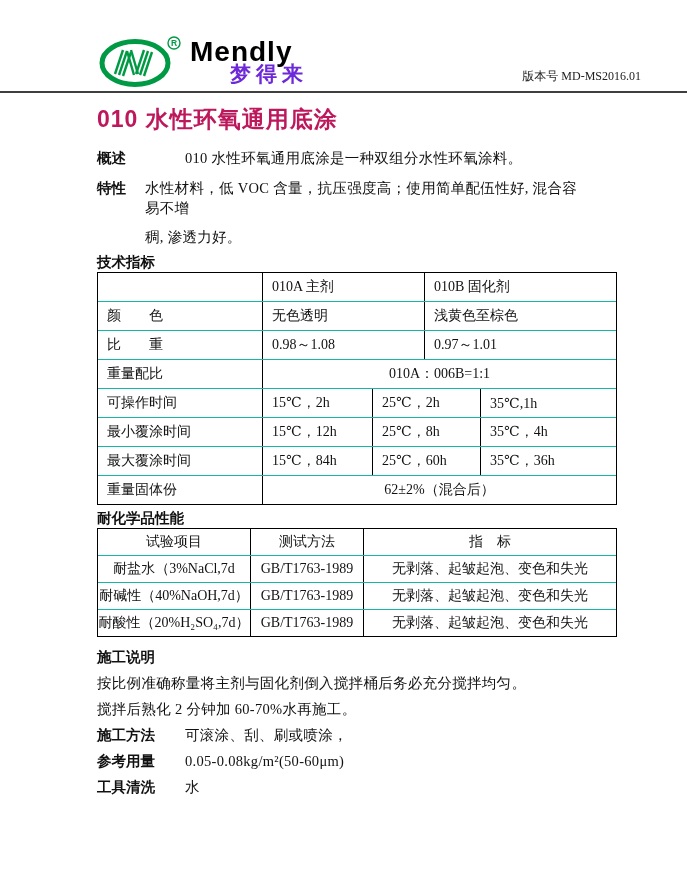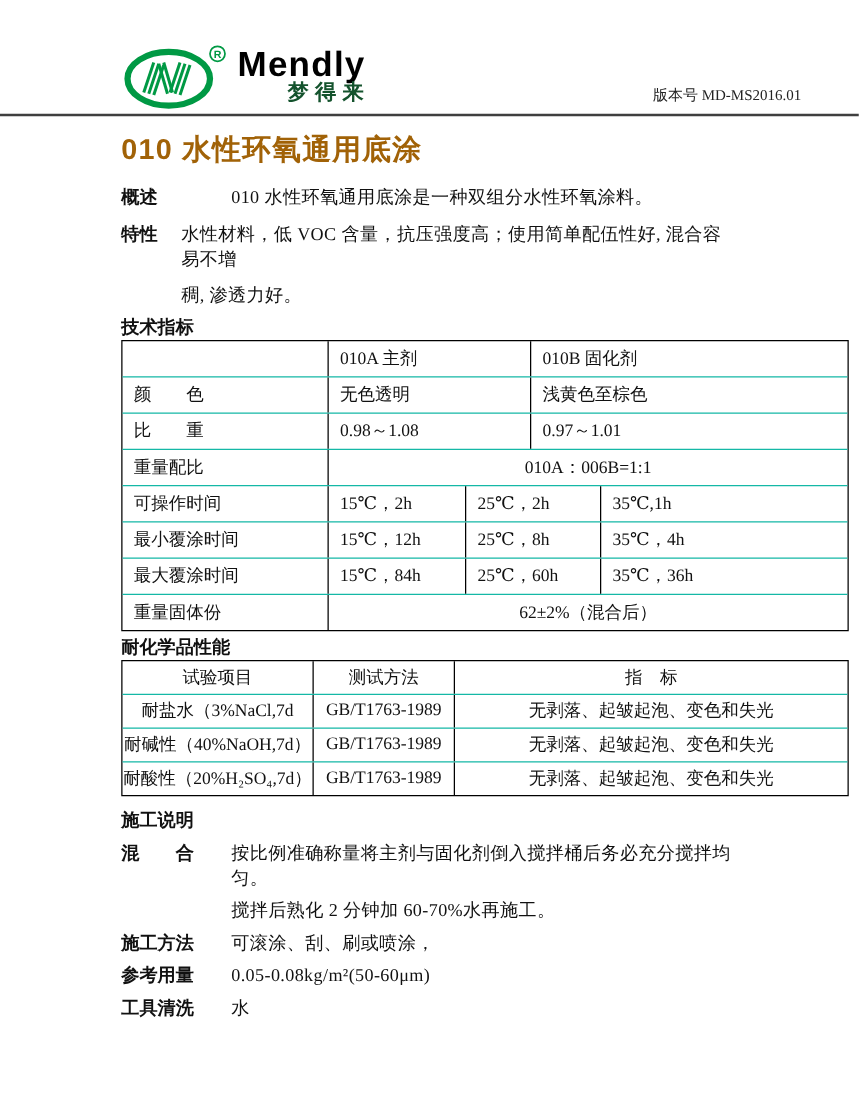--- a/index.html
+++ b/index.html
@@ -7,40 +7,40 @@
     width:687px;height:888px;background:#ffffff;position:relative;
     font-family:"Liberation Serif","DejaVu Serif",serif;
     color:#111;overflow:hidden;
   }
   
   .hdr{position:absolute;top:0;left:0;width:687px;height:93px;}
   .logo-mark{position:absolute;left:96px;top:34px;}
   .brand-en{position:absolute;left:190px;top:38px;font-family:"Liberation Sans","DejaVu Sans",sans-serif;
     font-weight:bold;font-size:28px;line-height:28px;color:#000000;letter-spacing:1px;}
   .brand-cn{position:absolute;left:230px;top:64px;font-family:"Liberation Sans","DejaVu Sans",sans-serif;
-    font-weight:bold;font-size:17px;line-height:19px;color:#14532d;letter-spacing:5px;}
+    font-weight:bold;font-size:21px;line-height:19px;color:#6d28d9;letter-spacing:5px;}
   .version{position:absolute;top:68px;right:46px;font-size:12px;color:#222;}
   .hrule{position:absolute;top:91px;left:0;width:687px;height:2px;background:#3f3f3f;}
 
   
   .content{position:absolute;left:97px;top:0;width:494px;}
   .title{margin-top:104px;font-family:"Liberation Sans","DejaVu Sans",sans-serif;
-    font-weight:bold;font-size:23px;line-height:30px;color:#a16207;letter-spacing:1px;}
+    font-weight:bold;font-size:23px;line-height:30px;color:#be185d;letter-spacing:1px;}
 
   .prow{display:flex;}
   .plabel{font-family:"Liberation Sans","DejaVu Sans",sans-serif;font-weight:bold;
     font-size:14.5px;flex:0 0 48px;line-height:20px;}
   .ptext{font-size:14.5px;line-height:20px;letter-spacing:0.3px;}
   .pline2{margin-top:9px;}
 
   .sec-head{font-family:"Liberation Sans","DejaVu Sans",sans-serif;font-weight:bold;
     font-size:14.5px;line-height:16px;}
 
   
-  .tbl{border:1px solid #000;width:582px;box-sizing:border-box;font-size:14px;}
+  .tbl{border:1px solid #000;width:520px;box-sizing:border-box;font-size:14px;}
   .trow{display:flex;border-top:1px solid #14b8a6;}
   .trow:first-child{border-top:none;}
   .tcell{border-left:1px solid #000;box-sizing:border-box;display:flex;align-items:center;
     padding-left:9px;overflow:hidden;white-space:nowrap;}
   .tcell:first-child{border-left:none;}
   .tcell.center{justify-content:center;padding-left:0;}
   .t1 .trow{height:28px;}
   .t2 .trow{height:26px;}
   .w-c1{flex:0 0 164px;}
   .w-h2{flex:0 0 162px;}
@@ -170,21 +170,20 @@
     <div class="trow">
       <div class="tcell w2-c1 center">耐酸性（20%H₂SO₄,7d）</div>
       <div class="tcell w2-c2 center">GB/T1763-1989</div>
       <div class="tcell w-rest center">无剥落、起皱起泡、变色和失光</div>
     </div>
   </div>
 
   <div class="sec-head" style="margin-top:12px;">施工说明</div>
 
   <div class="arow mt8">
-    <div class="alabel">混　　合</div>
     <div>
       <div class="atext">按比例准确称量将主剂与固化剂倒入搅拌桶后务必充分搅拌均匀。</div>
       <div class="atext aline2">搅拌后熟化 2 分钟加 60-70%水再施工。</div>
     </div>
   </div>
 
   <div class="arow mt6">
     <div class="alabel">施工方法</div>
     <div class="atext">可滚涂、刮、刷或喷涂，</div>
   </div>

